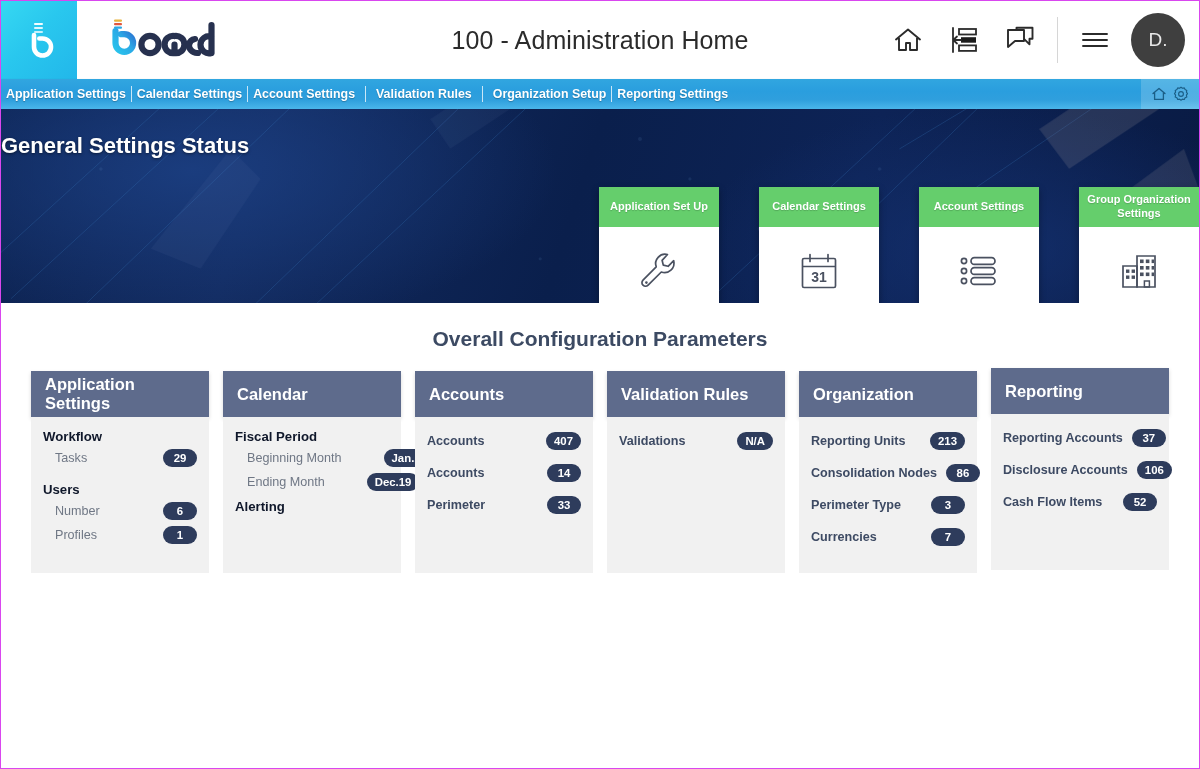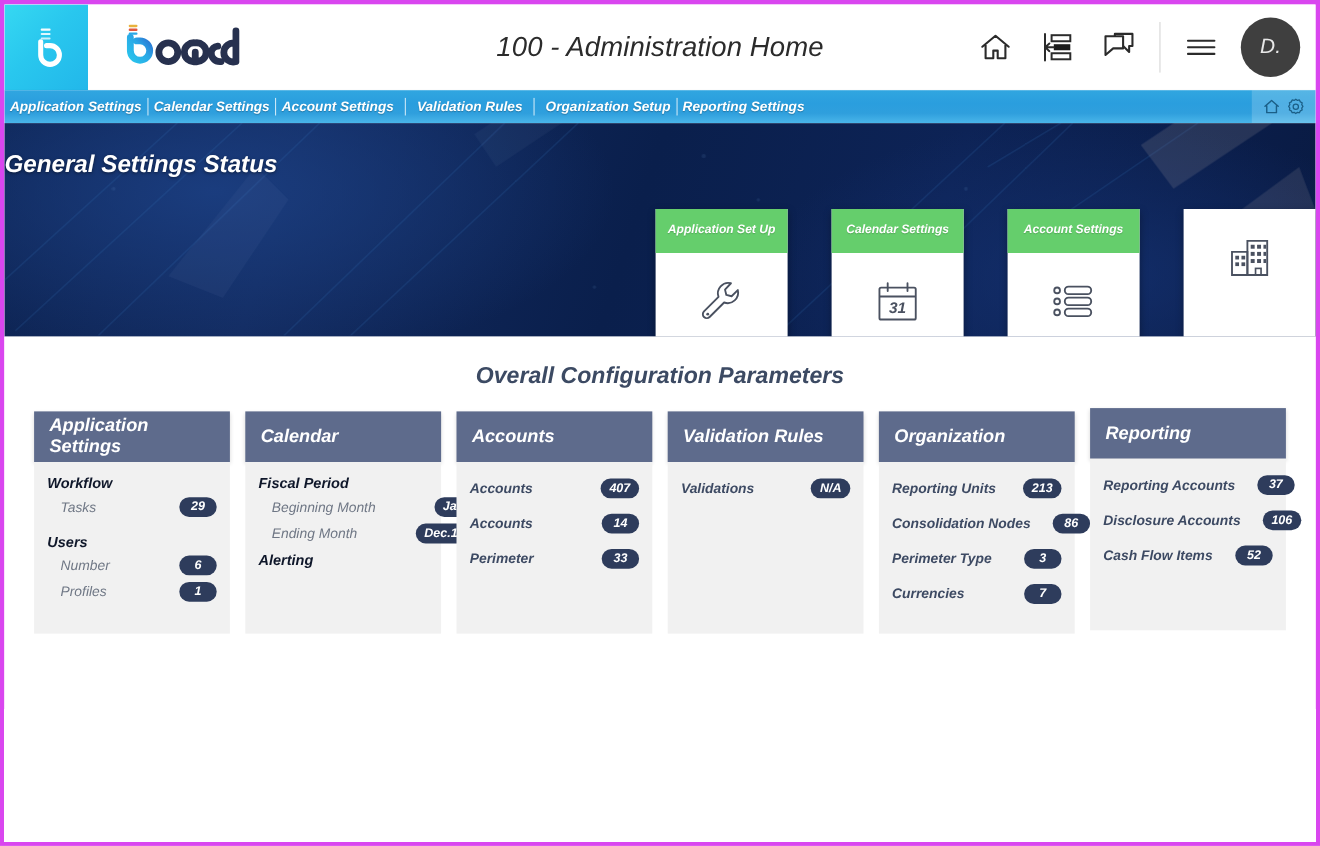--- a/index.html
+++ b/index.html
@@ -3,21 +3,21 @@
 <meta charset="utf-8">
 <style>
   * { box-sizing: border-box; margin: 0; padding: 0; }
   html, body {
     width: 1200px; height: 769px;
     font-family: "Liberation Sans", sans-serif;
     background: #fff; overflow: hidden;
   }
   #app {
     position: relative; width: 1200px; height: 769px;
-    border: 4px solid #d946ef; background: #fff; overflow: hidden; font-style: italic;
+    border: 1px solid #d946ef; background: #fff; overflow: hidden;
   }
 
   
   .header {
     position: relative; height: 78px; width: 100%;
     background: #ffffff; display: flex; align-items: center;
   }
   .logo-tile {
     width: 76px; height: 78px;
     background: linear-gradient(135deg,#36d8f2 0%,#29c7ee 45%,#22b7ea 100%);
@@ -138,21 +138,21 @@
     min-height: 23px; margin-bottom: 1px;
   }
   .row.indent { padding-left: 12px; gap: 33px; }
   .row-label { font-size: 12.6px; color: #6f7785; white-space: nowrap; }
   .row-label.strong { color: #3d4a63; font-weight: 700; }
   .badge {
     background: #2e3c5c; color: #ffffff; border-radius: 11px;
     min-width: 34px; height: 18px; padding: 0 8px;
     font-size: 11.4px; font-weight: 700; display:flex;
     align-items:center; justify-content:center; white-space: nowrap;
-    flex: 0 0 auto; margin-left: 20px;
+    flex: 0 0 auto; margin-left: 9px;
   }
   .badge.wide { min-width: 42px; }
 </style>
 </head>
 <body>
 
 <div id="app">
 
   <div class="header">
 
@@ -314,20 +314,21 @@
               <circle cx="8" cy="33" r="2.6" fill="none" stroke="#4a5160" stroke-width="1.7"></circle>
               <rect x="15" y="9.6" width="24" height="6.8" rx="3.4" fill="none" stroke="#4a5160" stroke-width="1.7"></rect>
               <rect x="15" y="19.6" width="24" height="6.8" rx="3.4" fill="none" stroke="#4a5160" stroke-width="1.7"></rect>
               <rect x="15" y="29.6" width="24" height="6.8" rx="3.4" fill="none" stroke="#4a5160" stroke-width="1.7"></rect>
             </svg>
           </span>
         </div>
       </div>
 
       <div class="tile">
+        <div class="tile-head">Group Organization Settings</div>
         <div class="tile-body">
           <span>
             <svg width="46" height="46" viewBox="0 0 46 46">
               <path d="M7 18 h14 v21 h-14 z" fill="none" stroke="#4a5160" stroke-width="1.7"></path>
               <path d="M21 8 h18 v31 h-18 z" fill="none" stroke="#4a5160" stroke-width="1.7"></path>
               <g fill="#4a5160">
                 <rect x="10" y="21.5" width="3.4" height="3.4"></rect>
                 <rect x="15.6" y="21.5" width="3.4" height="3.4"></rect>
                 <rect x="10" y="27.5" width="3.4" height="3.4"></rect>
                 <rect x="15.6" y="27.5" width="3.4" height="3.4"></rect>

